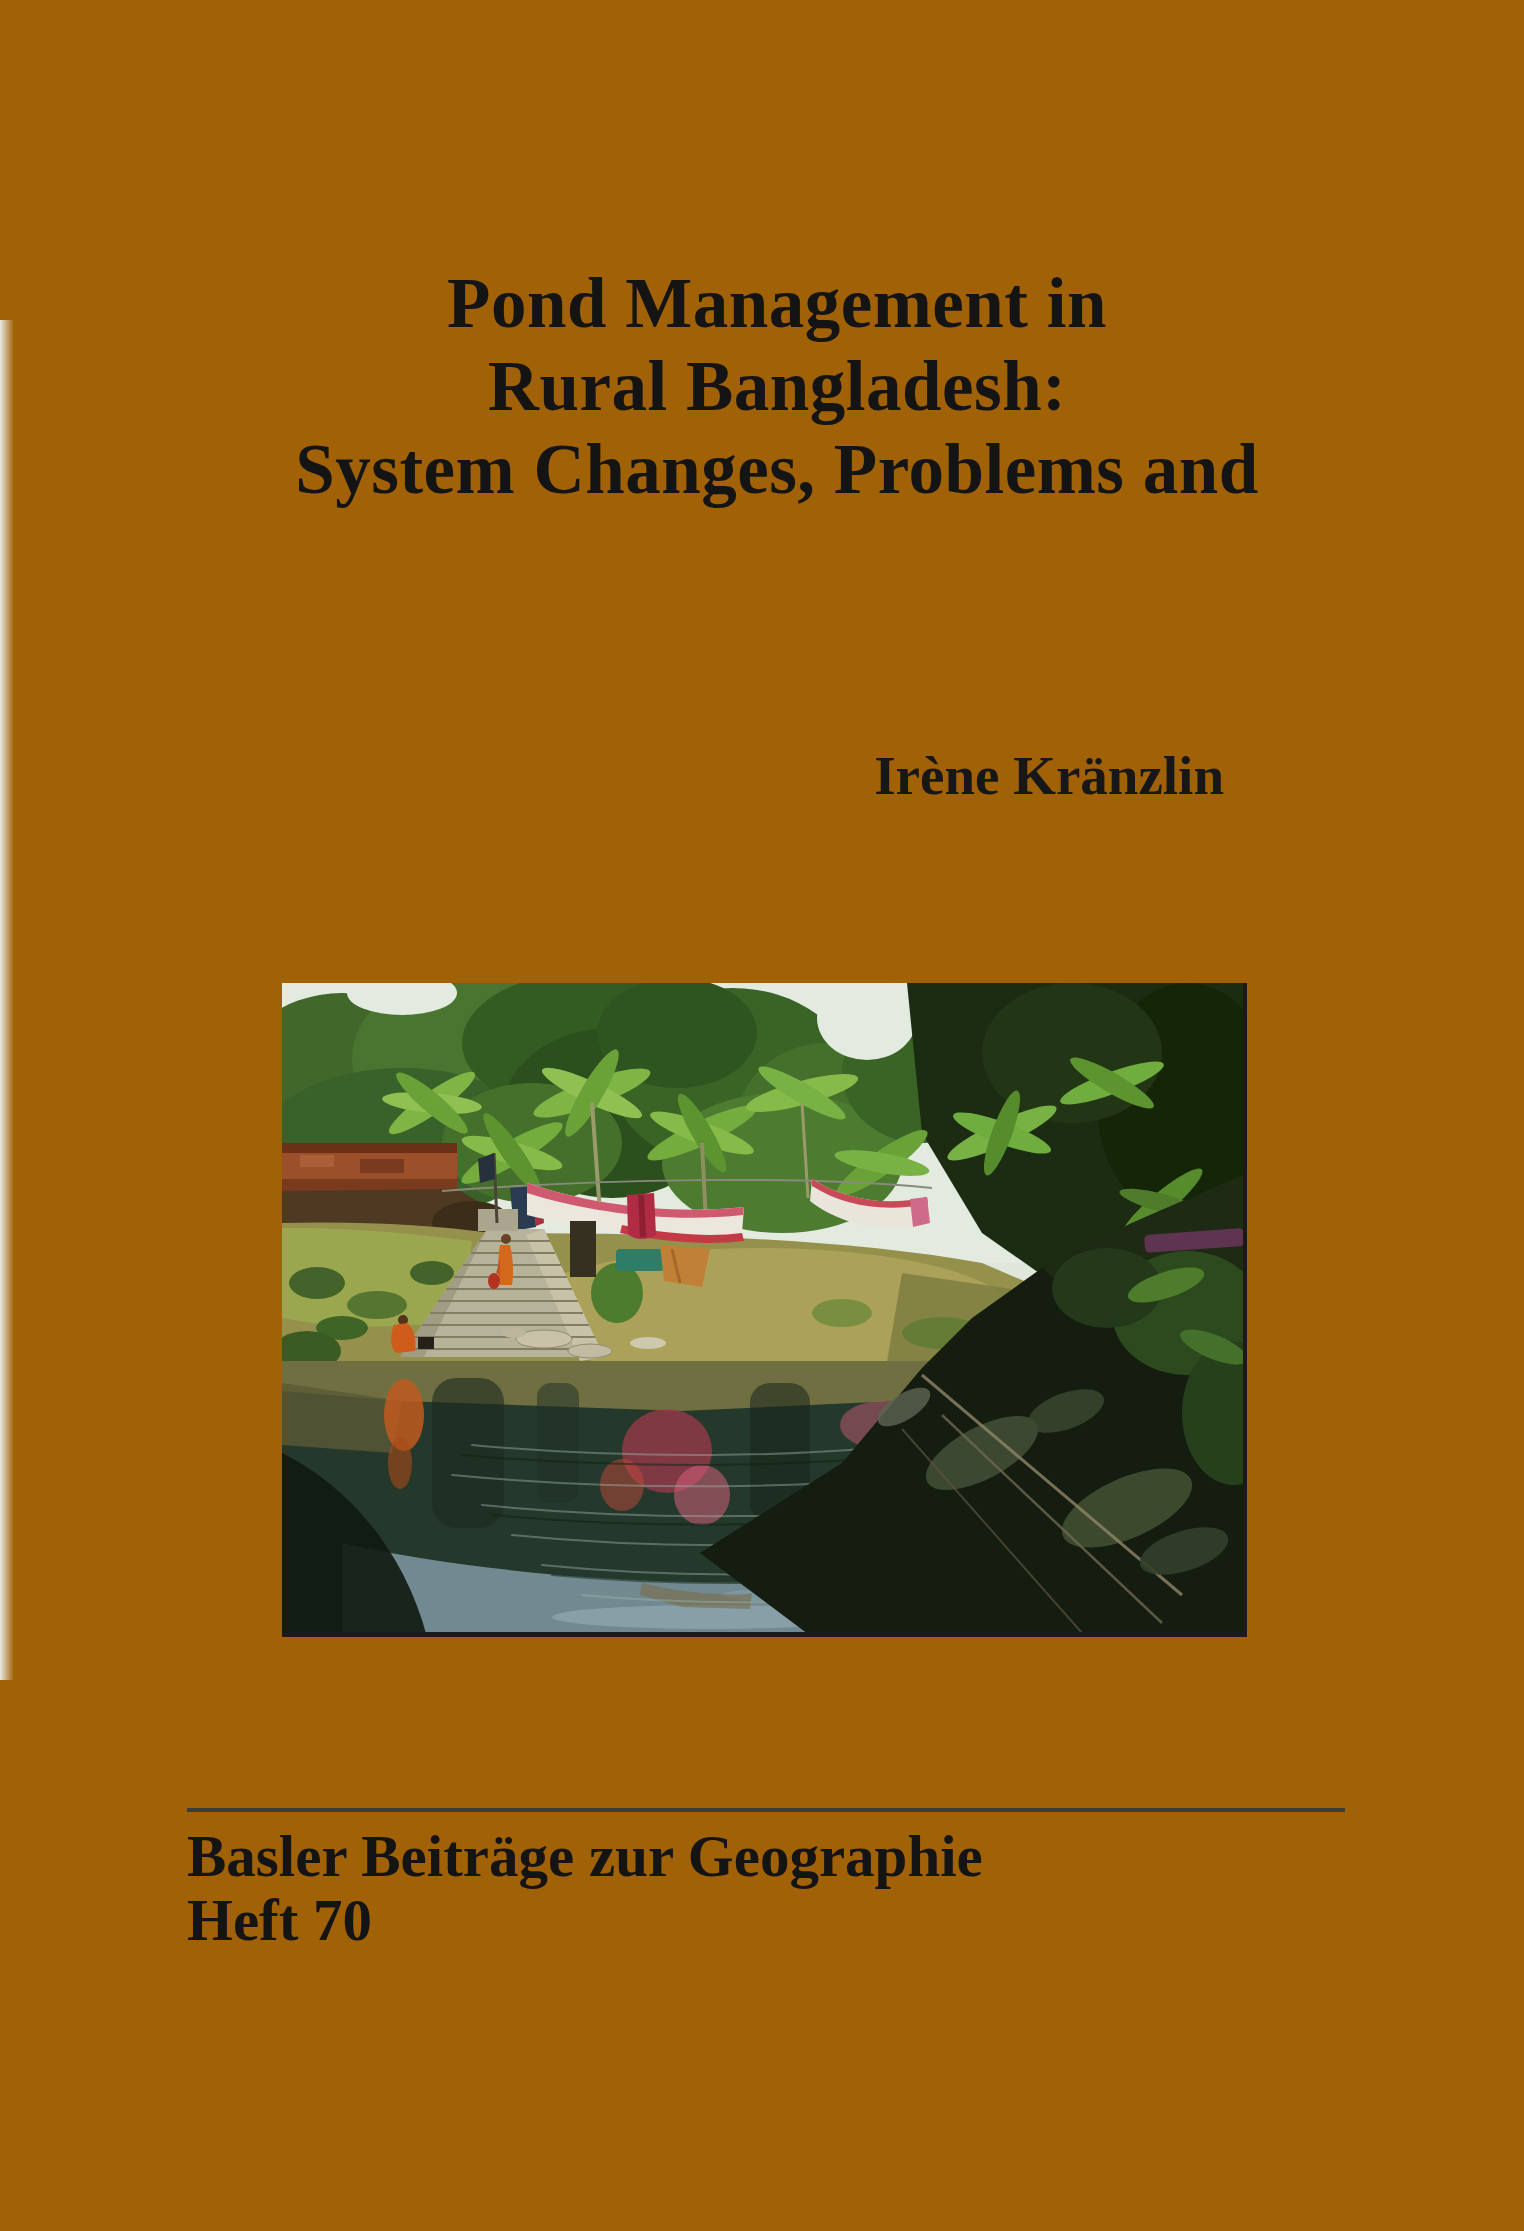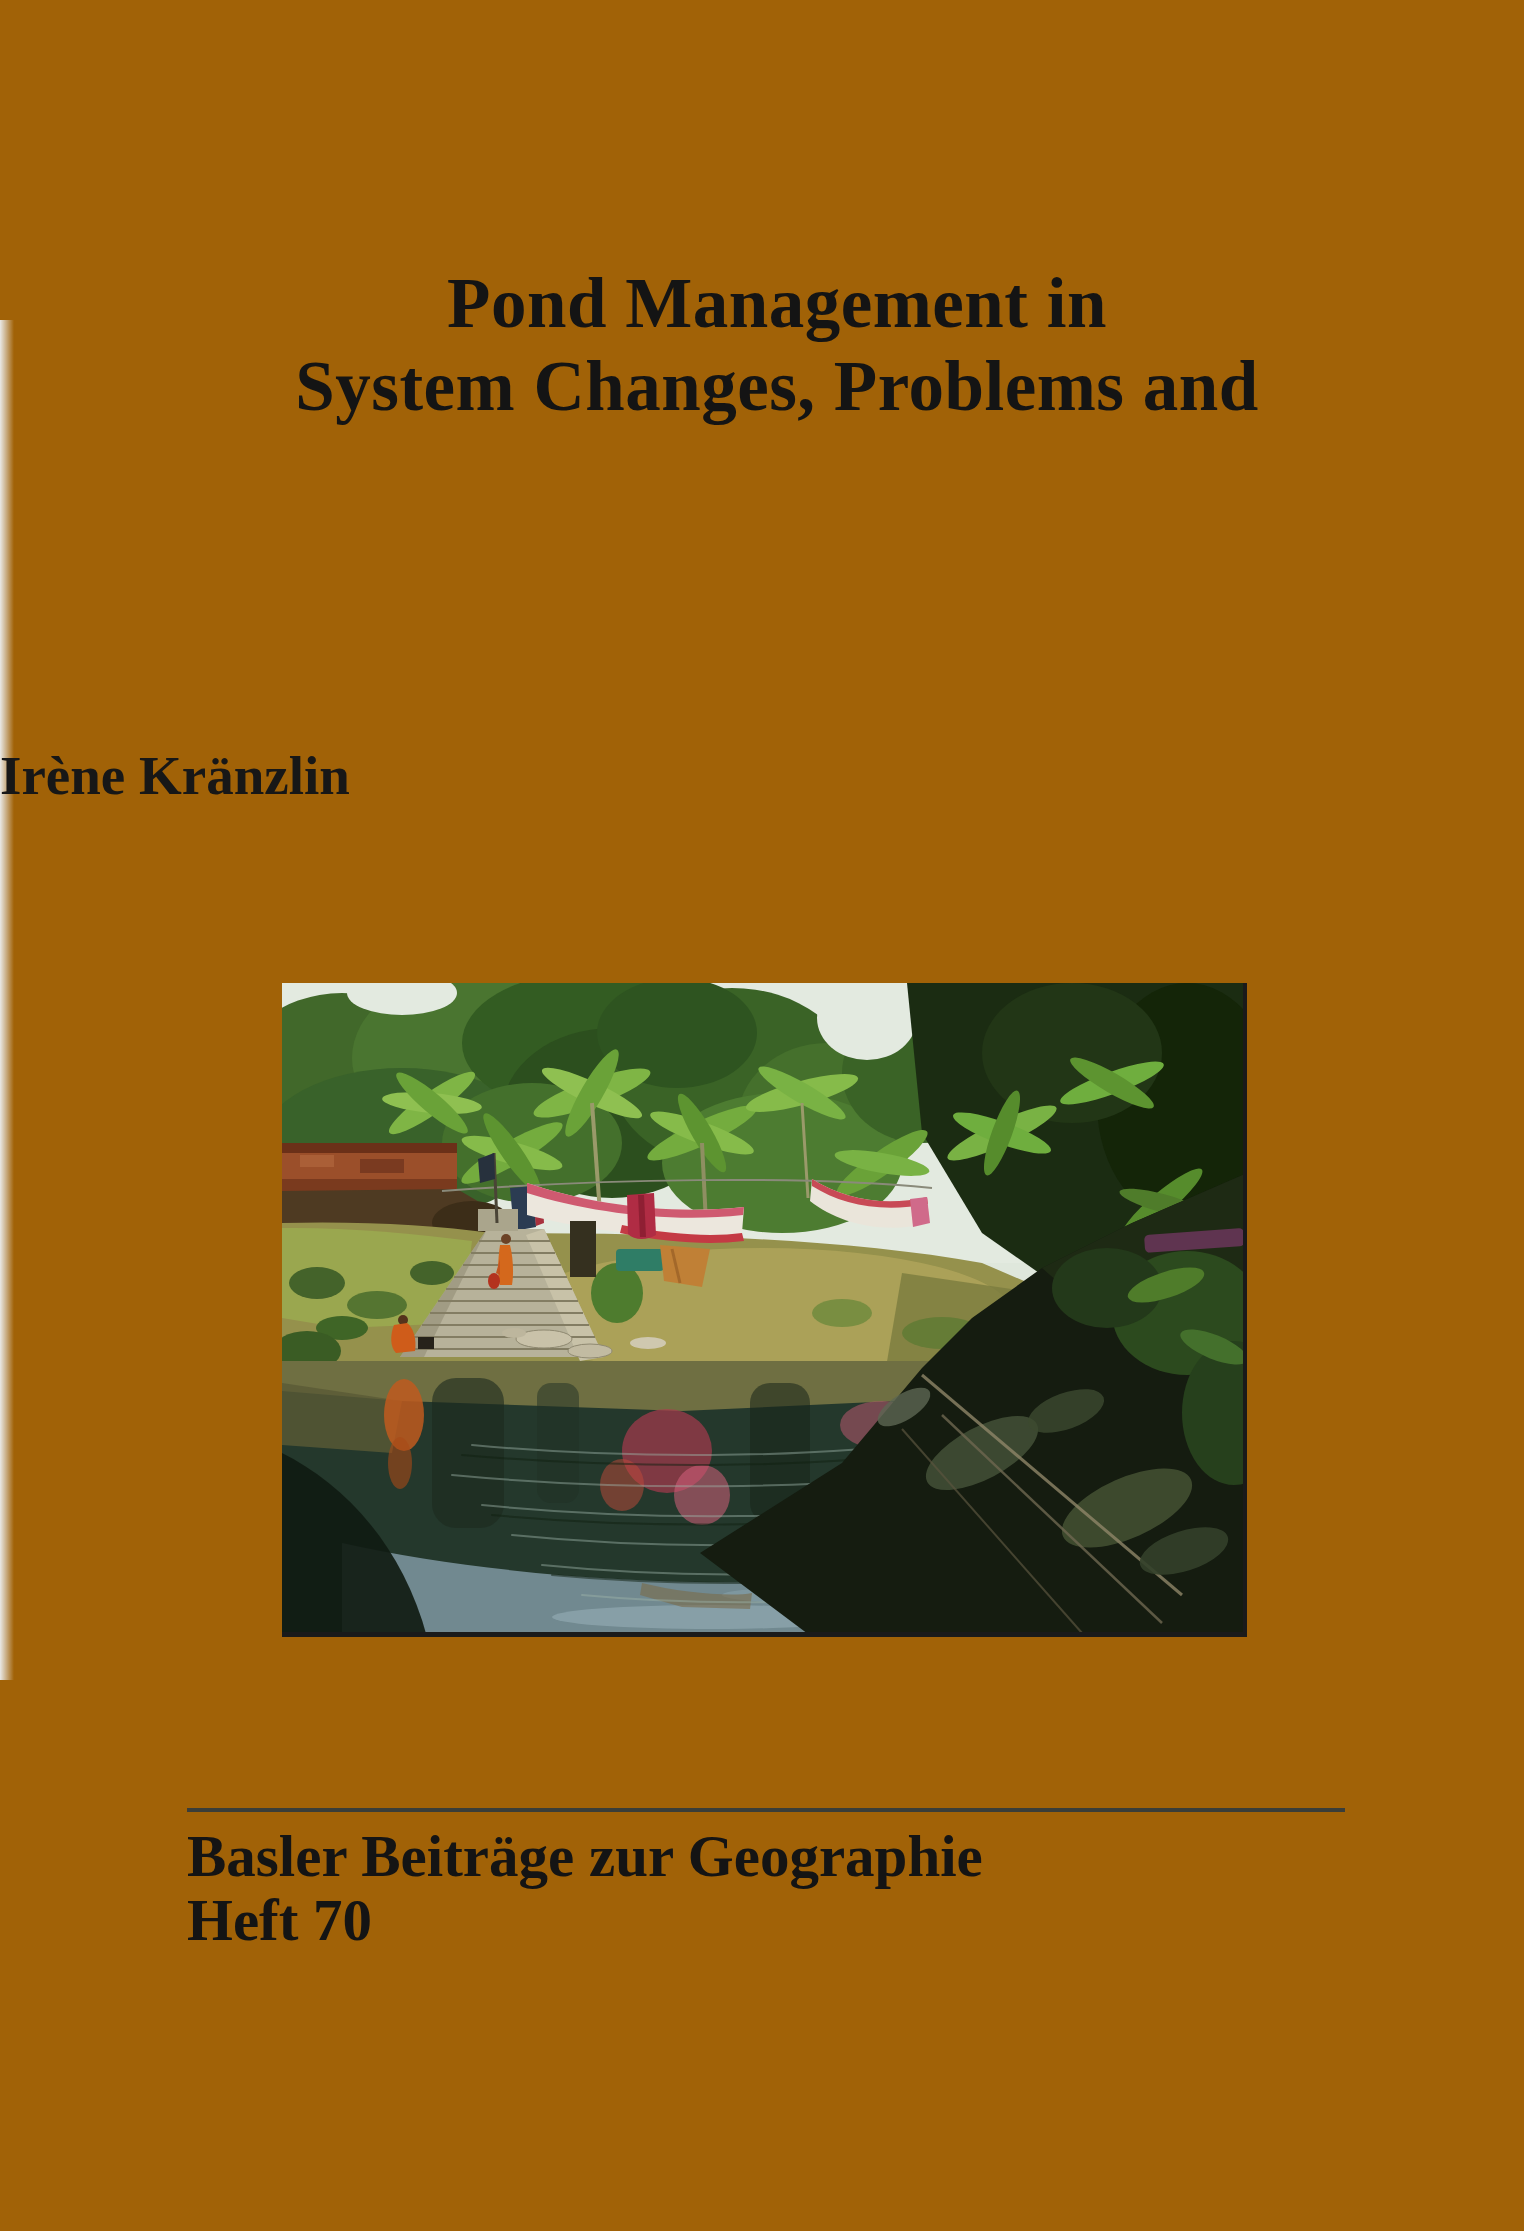--- a/index.html
+++ b/index.html
@@ -17,21 +17,21 @@
   }
   .title-block{
     position:absolute;top:262px;left:30px;width:1494px;
     text-align:center;
     font-size:71px;font-weight:bold;line-height:83px;
     color:#141414;
     letter-spacing:0.5px;
   }
   .author{
     position:absolute;top:747px;left:0;width:1224px;
-    text-align:left;
+    text-align:right;
     font-size:55px;font-weight:bold;line-height:58px;
     color:#171717;
   }
   .photo{
     position:absolute;left:282px;top:983px;width:965px;height:654px;
     background:#dfe7dc;
   }
   .photo svg{display:block;width:965px;height:654px;}
   .footer-rule{
     position:absolute;left:187px;top:1808px;width:1158px;height:4px;
@@ -47,20 +47,21 @@
 </style>
 </head>
 <body>
 
 <div class="page">
 
   <div class="scan-edge"></div>
 
   <div class="title-block">
     <div>Pond Management in</div>
+    <div>Rural Bangladesh:</div>
     <div>System Changes, Problems and</div>
   </div>
 
   <div class="author">Irène Kränzlin</div>
 
   <div class="photo">
     <svg viewBox="0 0 965 654" preserveAspectRatio="none">
 
       <g>
         <rect x="0" y="0" width="965" height="280" fill="#e3eae0"></rect>

